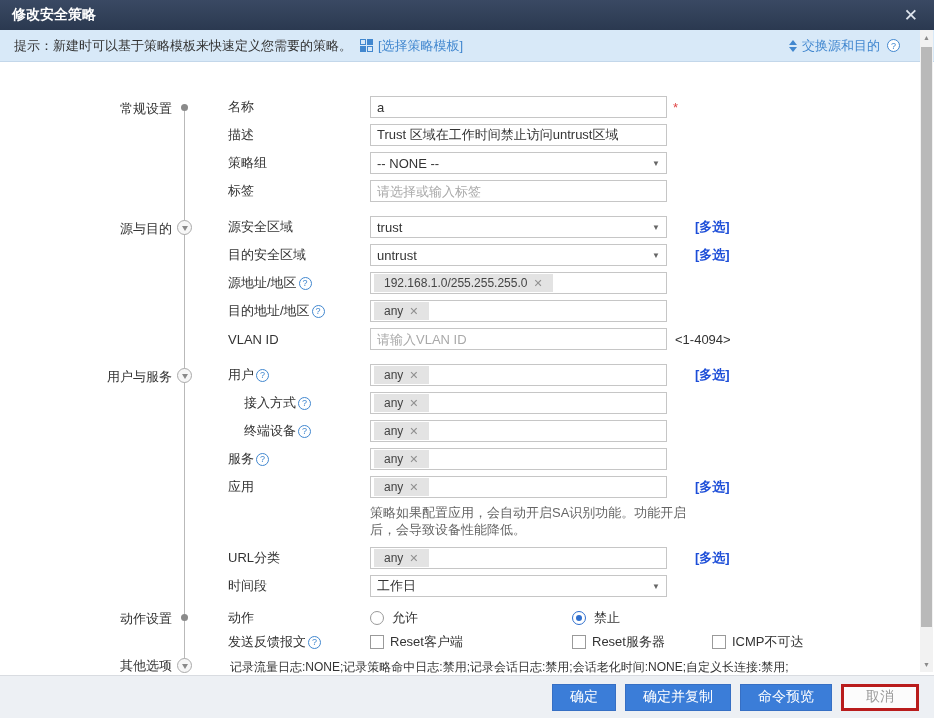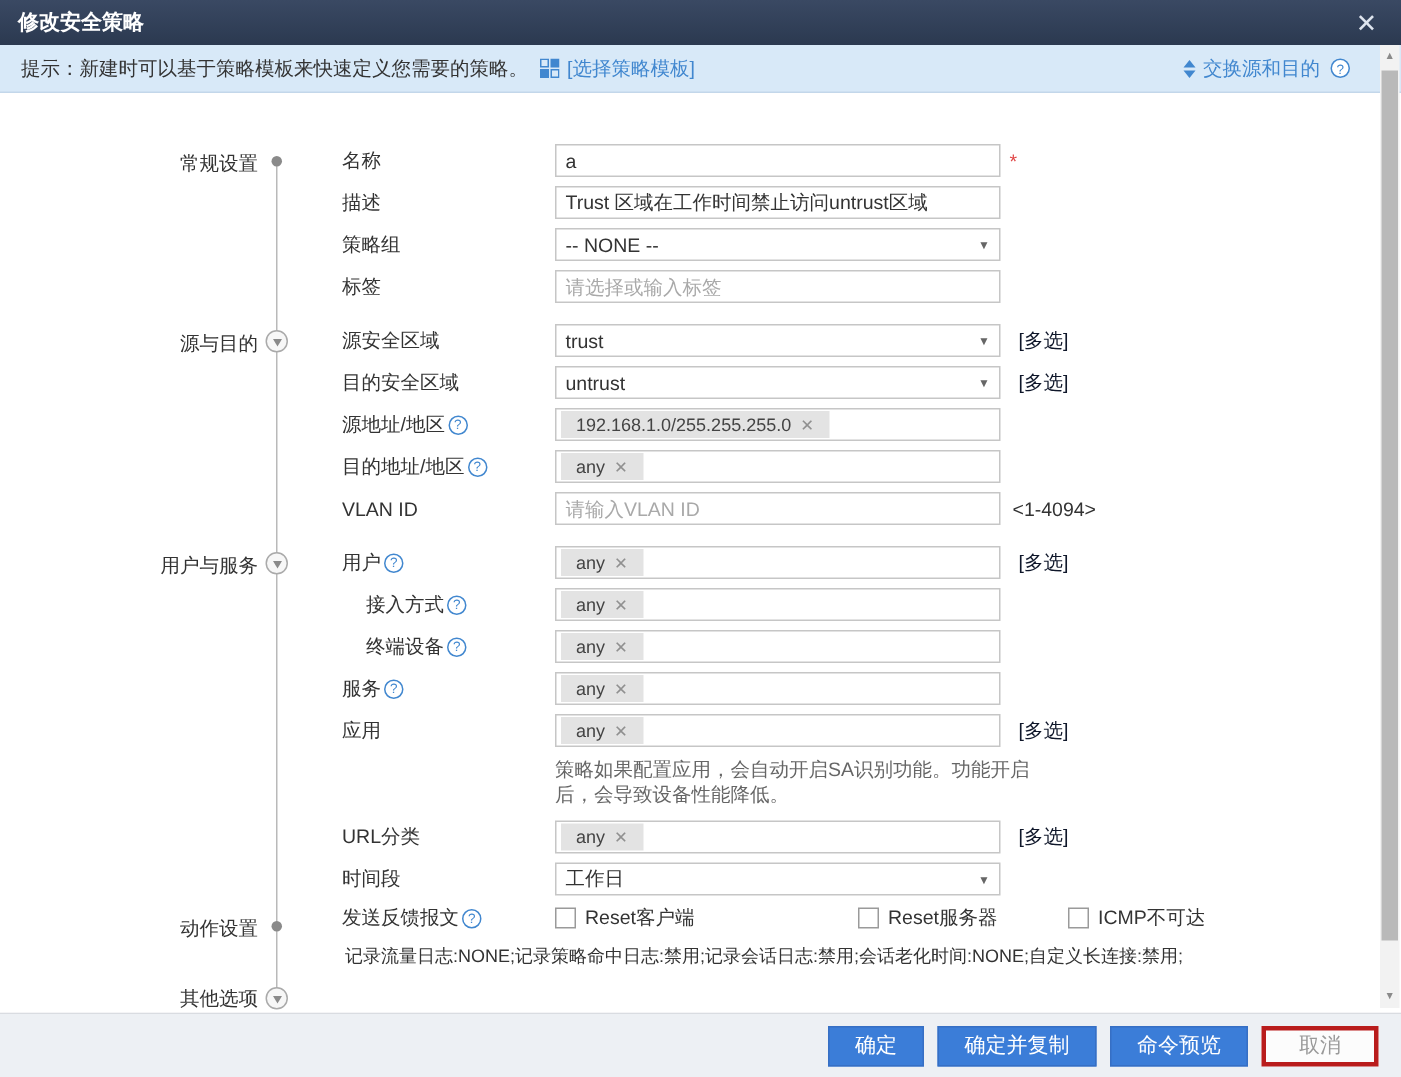--- a/index.html
+++ b/index.html
@@ -48,21 +48,21 @@
   input.text { width:100%; height:22px; border:1px solid #c6c6c6; padding:0 6px; font-size:13px; color:#333; outline:none; background:#fff; }
   input.text::placeholder { color:#a9a9a9; }
   .select { height:22px; border:1px solid #c6c6c6; display:flex; align-items:center; padding:0 18px 0 6px; cursor:pointer; background:#fff; position:relative; }
   .select .arrow { position:absolute; right:6px; font-size:8px; color:#666; }
   .tagbox { height:22px; border:1px solid #c6c6c6; display:flex; align-items:center; padding:0 3px; background:#fff; }
   .tag { background:#e3e3e3; padding:2px 10px; font-size:12px; color:#444; display:inline-flex; align-items:center; gap:6px; white-space:nowrap; }
   .tag .tag-x { color:#909090; font-size:11px; cursor:pointer; }
 
   .req { color:#e04545; margin-left:6px; font-size:13px; }
   .suffix { margin-left:8px; font-size:13px; color:#333; white-space:nowrap; }
-  .multi { margin-left:12px; color:#0f172a; font-size:13px; cursor:pointer; white-space:nowrap; }
+  .multi { margin-left:28px; color:#1d4ed8; font-size:13px; cursor:pointer; white-space:nowrap;font-weight:bold; }
 
   .note { margin-left:142px; width:320px; color:#666; font-size:13px; line-height:17px; margin-bottom:9px; }
 
   
   .opt { display:flex; align-items:center; }
   .radio { width:14px; height:14px; min-width:14px; border:1px solid #9a9a9a; border-radius:50%; margin-right:8px; background:#fff; display:flex; align-items:center; justify-content:center; cursor:pointer; }
   .radio.checked { border-color:#2f6fce; }
   .radio.checked::after { content:""; width:6px; height:6px; border-radius:50%; background:#2f6fce; }
   .checkbox { width:14px; height:14px; min-width:14px; border:1px solid #9a9a9a; margin-right:6px; background:#fff; cursor:pointer; }
   .w200 { width:202px; } .w140 { width:140px; }
@@ -310,20 +310,33 @@
       <div class="row">
         <span class="lbl">时间段</span>
         <span class="ctrl">
             <span class="select">
           <span>工作日</span>
           <span class="arrow">▼</span>
         </span>
           </span>
       </div>
 
+      <div class="row sec-gap" style="margin-top:12px; height:18px;">
+        <span class="lbl">动作</span>
+        <span class="ctrl-wide">
+          <span class="opt w200">
+            <span class="radio"></span>
+            <span>允许</span>
+          </span>
+          <span class="opt">
+            <span class="radio checked"></span>
+            <span>禁止</span>
+          </span>
+        </span>
+      </div>
 
       <div class="row" style="height:18px;">
         <span class="lbl">
             <span>发送反馈报文</span>
             <span class="help">?</span>
           </span>
         <span class="ctrl-wide">
           <span class="opt w200">
             <span class="checkbox"></span>
             <span>Reset客户端</span>

